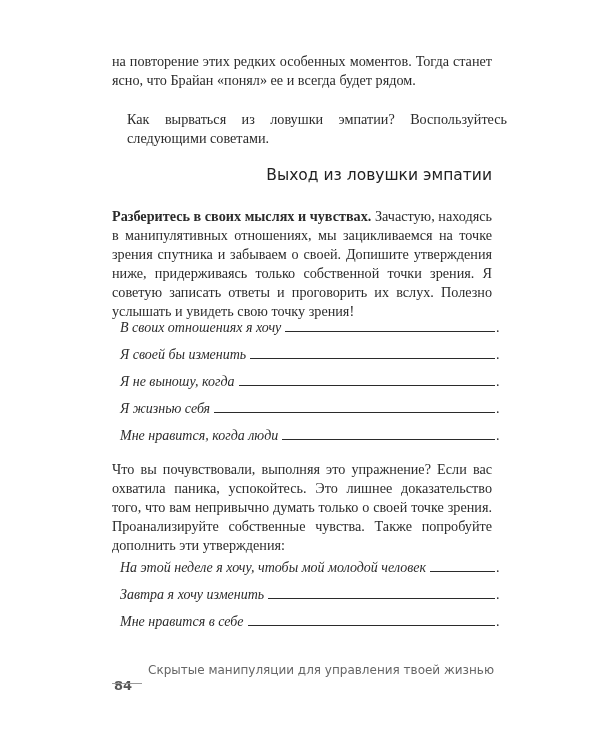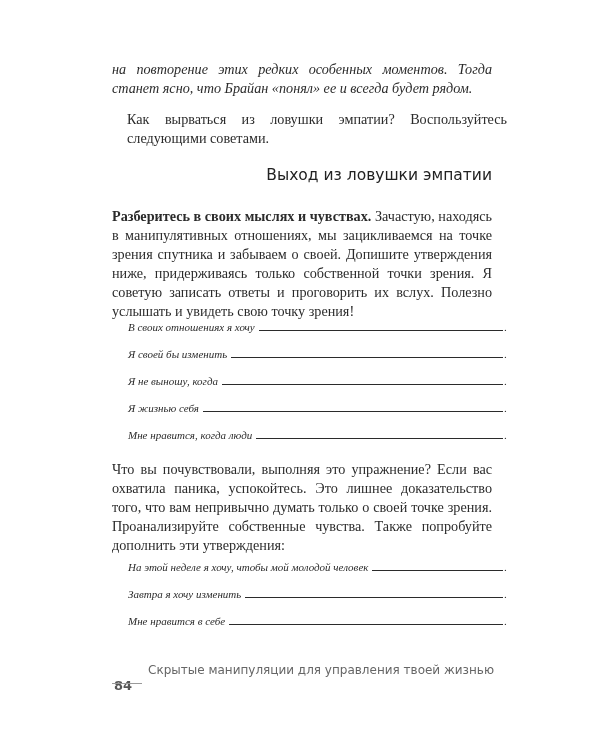--- a/index.html
+++ b/index.html
@@ -40,25 +40,25 @@
       top: 166px;
       text-align: right;
       font-family: "DejaVu Sans", "Liberation Sans", sans-serif;
       font-size: 15.5px;
       color: #222;
       margin: 0;
       font-weight: normal;
     }
     .fill-line {
       position: absolute;
-      left: 16px;
+      left: 8px;
       width: 380px;
       display: flex;
       align-items: baseline;
-      font-size: 11px;
+      font-size: 14px;
       line-height: 19px;
     }
     .fill-line .prompt {
       font-style: italic;
       white-space: nowrap;
       padding-right: 4px;
     }
     .fill-line .blank {
       flex: 1;
       border-bottom: 1.2px solid #2b2b2b;
@@ -102,21 +102,21 @@
       font-size: 12px;
       color: #666;
       white-space: nowrap;
     }
   </style>
 </head>
 <body>
 
 <div class="page">
 
-  <p class="para" style="top:60px;font-style:italic;">на повторение этих редких особенных моментов. Тогда станет ясно, что Брайан «понял» ее и всегда будет рядом.</p>
+  <p class="para" style="top:52px;">на повторение этих редких особенных моментов. Тогда станет ясно, что Брайан «понял» ее и всегда будет рядом.</p>
 
   <p class="para" style="top:110px;margin-left:15px;">Как вырваться из ловушки эмпатии? Воспользуйтесь следующими советами.</p>
 
   <h2 class="heading">Выход из ловушки эмпатии</h2>
 
   <p class="para" style="top:207px;">
     <span class="bold">Разберитесь в своих мыслях и чувствах.</span><span> Зачастую, находясь в манипулятивных отношениях, мы зацикливаемся на точке зрения спутника и забываем о своей. Допишите утверждения ниже, придерживаясь только собственной точки зрения. Я советую записать ответы и проговорить их вслух. Полезно услышать и увидеть свою точку зрения!</span>
   </p>
 
   <div class="fill-line" style="top:318px;">

